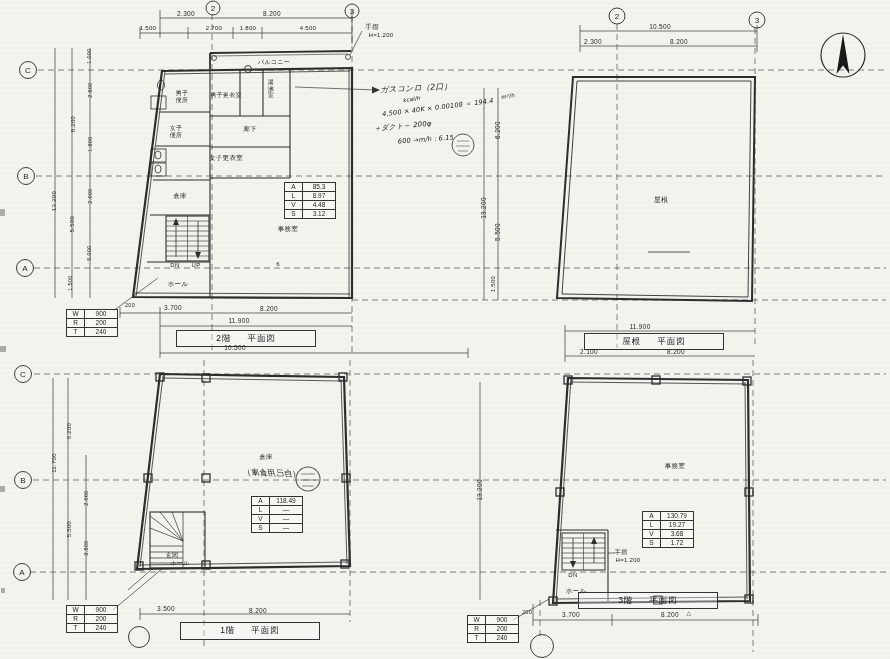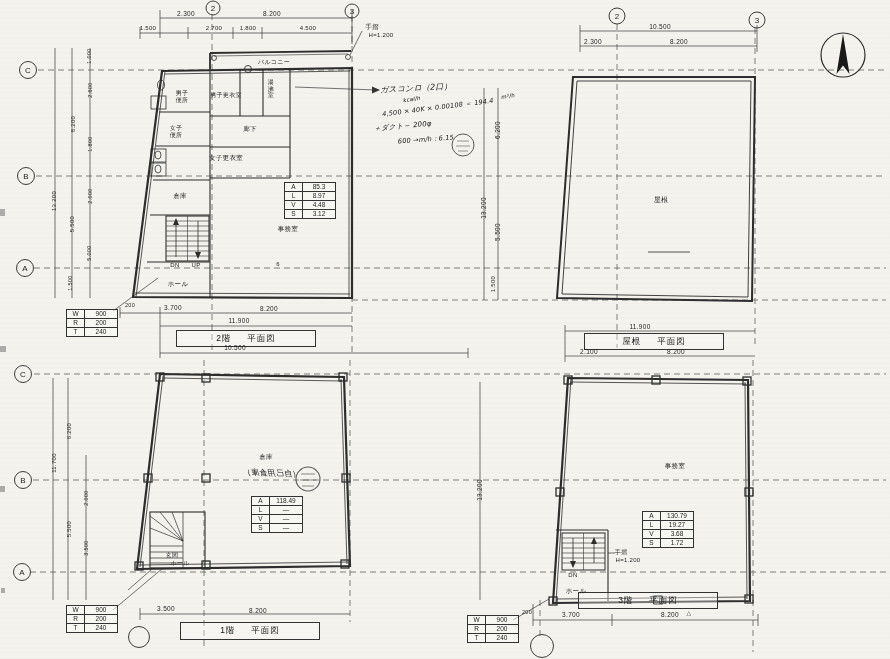--- a/index.html
+++ b/index.html
@@ -253,21 +253,21 @@
     </g>
 
     <g fill="#666" opacity="0.5" stroke="none">
       <rect x="0" y="209" width="5" height="7"></rect>
       <rect x="0" y="346" width="6" height="6"></rect>
       <rect x="0" y="486" width="5" height="6"></rect>
       <rect x="1" y="588" width="4" height="5"></rect>
     </g>
   </svg>
 
-  <div class="tbox" style="left:176px;top:330px;width:138px;height:15px;">
+  <div class="tbox" style="left:176px;top:330px;width:138px;height:15px;font-family:Liberation Mono, monospace;">
     <span>2階</span>
     <span>平面図</span>
   </div>
   <div class="tbox" style="left:584px;top:333px;width:138px;height:15px;">
     <span>屋根</span>
     <span>平面図</span>
   </div>
   <div class="tbox" style="left:180px;top:622px;width:138px;height:16px;">
     <span>1階</span>
     <span>平面図</span>

